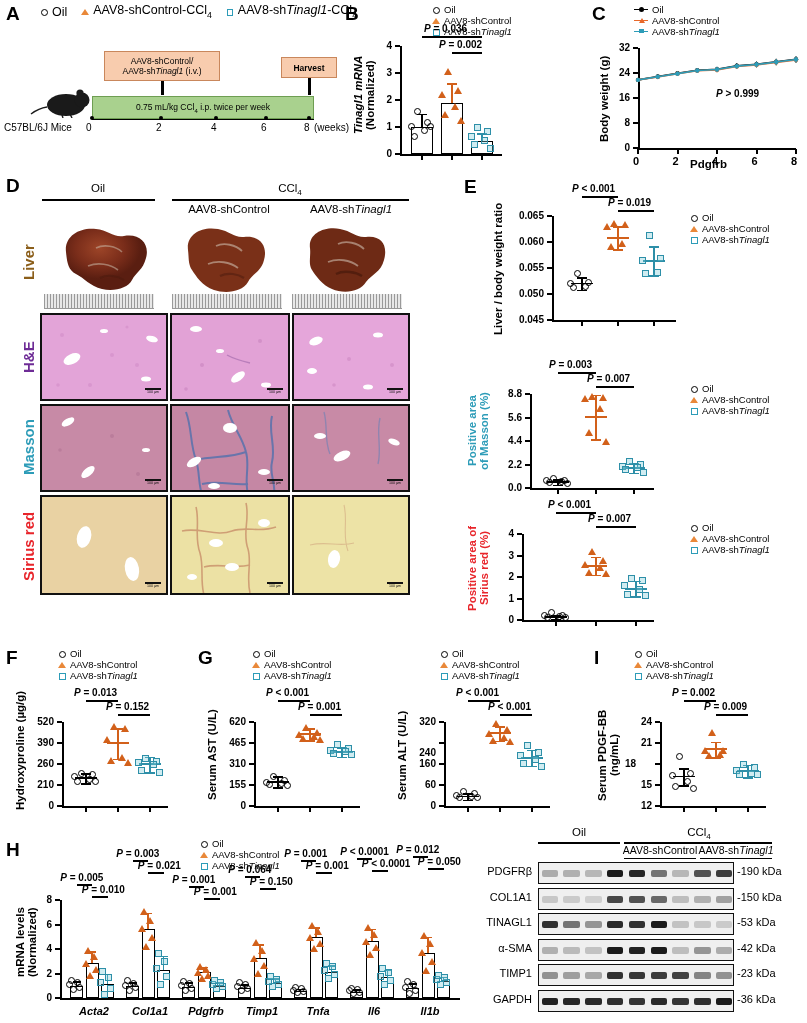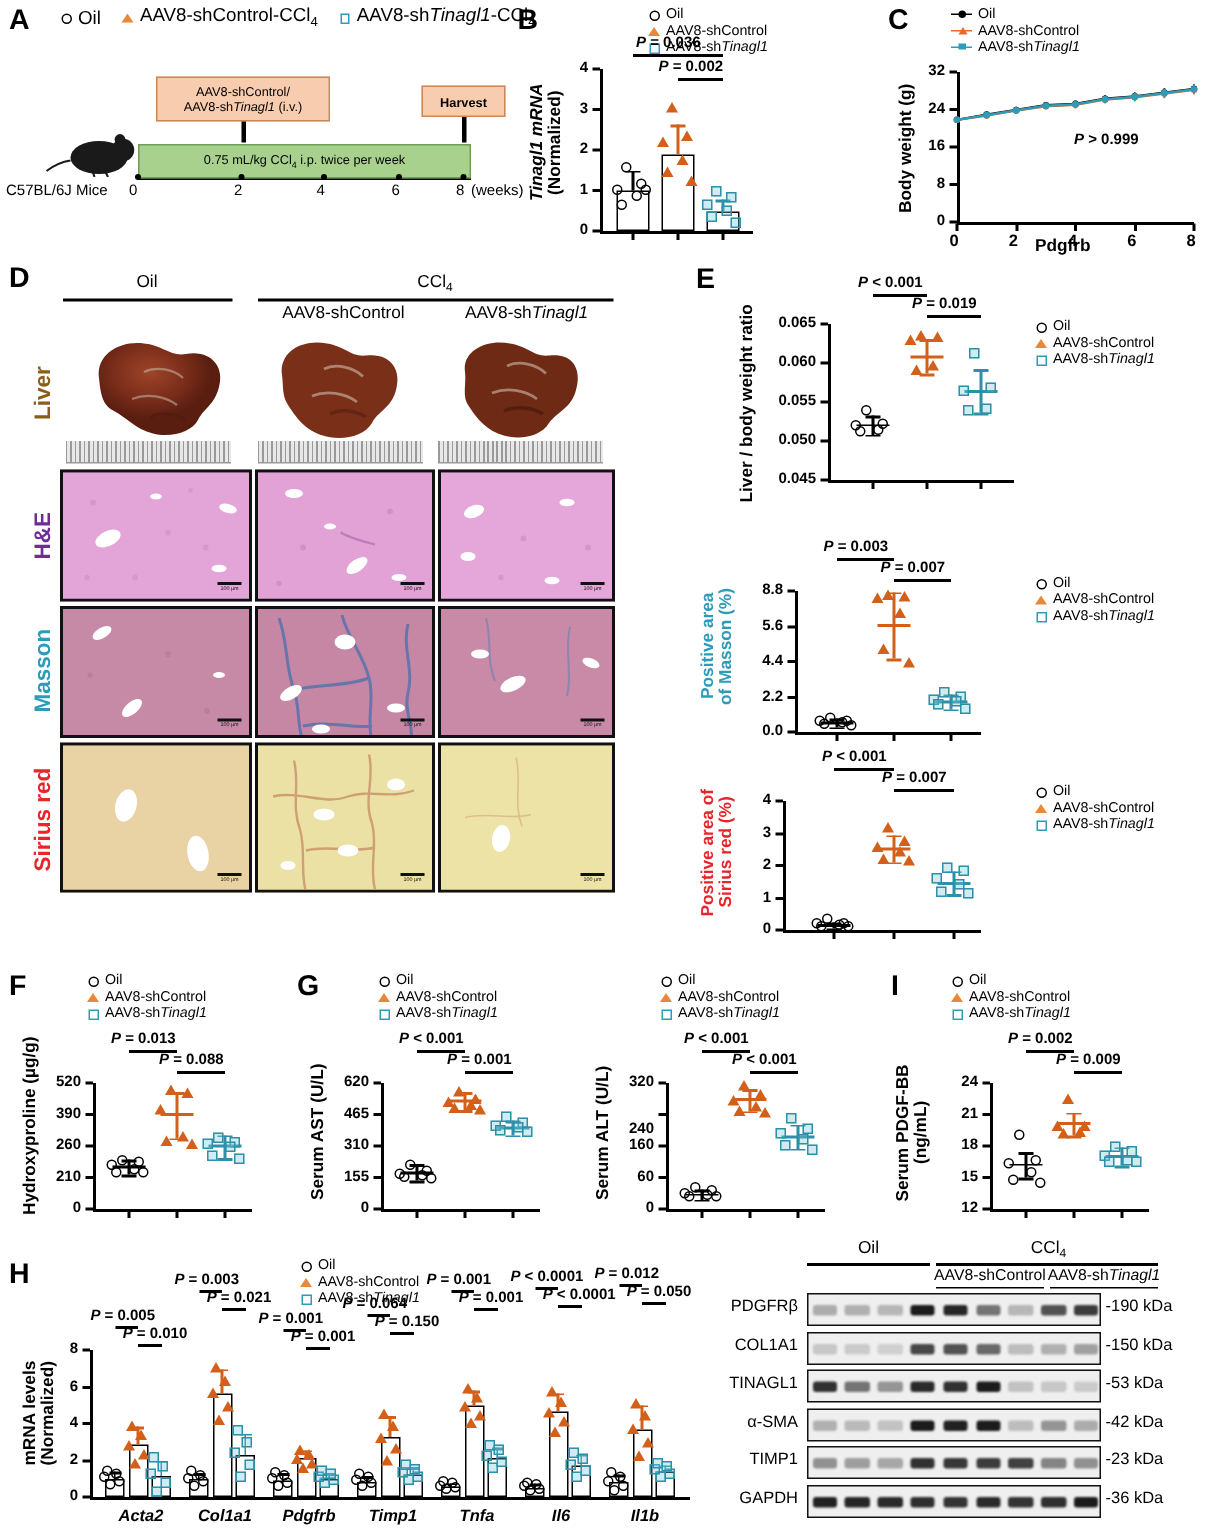--- a/index.html
+++ b/index.html
@@ -774,21 +774,21 @@
     <div class="mean" style="left:111px;top:69.42307692307692px;width:22px;background:#2D8FA8;"></div>
     <div class="sq" style="left:113.5px;top:60.97692307692307px;"></div>
     <div class="sq" style="left:124.69999999999999px;top:63.56153846153846px;"></div>
     <div class="sq" style="left:107.1px;top:65.17692307692307px;"></div>
     <div class="sq" style="left:121.5px;top:67.11538461538461px;"></div>
     <div class="sq" style="left:110.3px;top:72.76923076923077px;"></div>
     <div class="sq" style="left:127.9px;top:75.1923076923077px;"></div>
     <div class="sigbar" style="position:absolute;left:58px;top:6px;width:32px;"></div>
     <div class="pv" style="position:absolute;left:46px;top:-7px;"><span style="font-style: italic;">P</span><b> = 0.013</b></div>
     <div class="sigbar" style="position:absolute;left:90px;top:20px;width:32px;"></div>
-    <div class="pv" style="position:absolute;left:78px;top:7px;"><span style="font-style: italic;">P</span><b> = 0.088</b></div>
+    <div class="pv" style="position:absolute;left:78px;top:7px;"><span style="font-style: italic;">P</span><b> = 0.152</b></div>
   </div>
 
 <div class="abs pl" style="left:198px;top:648px;">G</div>
 <div class="abs" style="left:252px;top:648px;">
   <div class="legrow">
       <span class="mk mk-o"></span>
       <span class="leg">Oil</span>
     </div>
   <div class="legrow">
       <span class="mk mk-t"></span>
@@ -939,21 +939,21 @@
   <div class="axttlv">(ng/mL)</div>
 </div>
 <div class="abs" id="chartI" style="left:626px;top:694px;width:150px;height:120px;">
     <div class="axis-l" style="left:34px;top:28px;height:86px;"></div>
     <div class="axis-b" style="left:34px;top:112px;width:106px;"></div>
     <div class="tkm" style="left:29px;top:111px;"></div>
     <div class="tick" style="position:absolute;right:124px;top:106px;">12</div>
     <div class="tkm" style="left:29px;top:90px;"></div>
     <div class="tick" style="position:absolute;right:124px;top:85px;">15</div>
     <div class="tkm" style="left:29px;top:69px;"></div>
-    <div class="tick" style="position:absolute;right:124px;top:64px;">18</div>
+    <div class="tick" style="position:absolute;right:140px;top:64px;">18</div>
     <div class="tkm" style="left:29px;top:48px;"></div>
     <div class="tick" style="position:absolute;right:124px;top:43px;">21</div>
     <div class="tkm" style="left:29px;top:27px;"></div>
     <div class="tick" style="position:absolute;right:124px;top:22px;">24</div>
     <div class="tkb" style="left:57px;top:113px;"></div>
     <div class="err" style="left:57.2px;top:74.20000000000002px;height:16.799999999999983px;background:#000;"></div>
     <div class="errcap" style="left:53px;top:74.20000000000002px;width:10px;background:#000;"></div>
     <div class="errcap" style="left:53px;top:91px;width:10px;background:#000;"></div>
     <div class="mean" style="left:47px;top:81.7px;width:22px;background:#000;"></div>
     <div class="dot" style="left:49.5px;top:58.5px;"></div>

